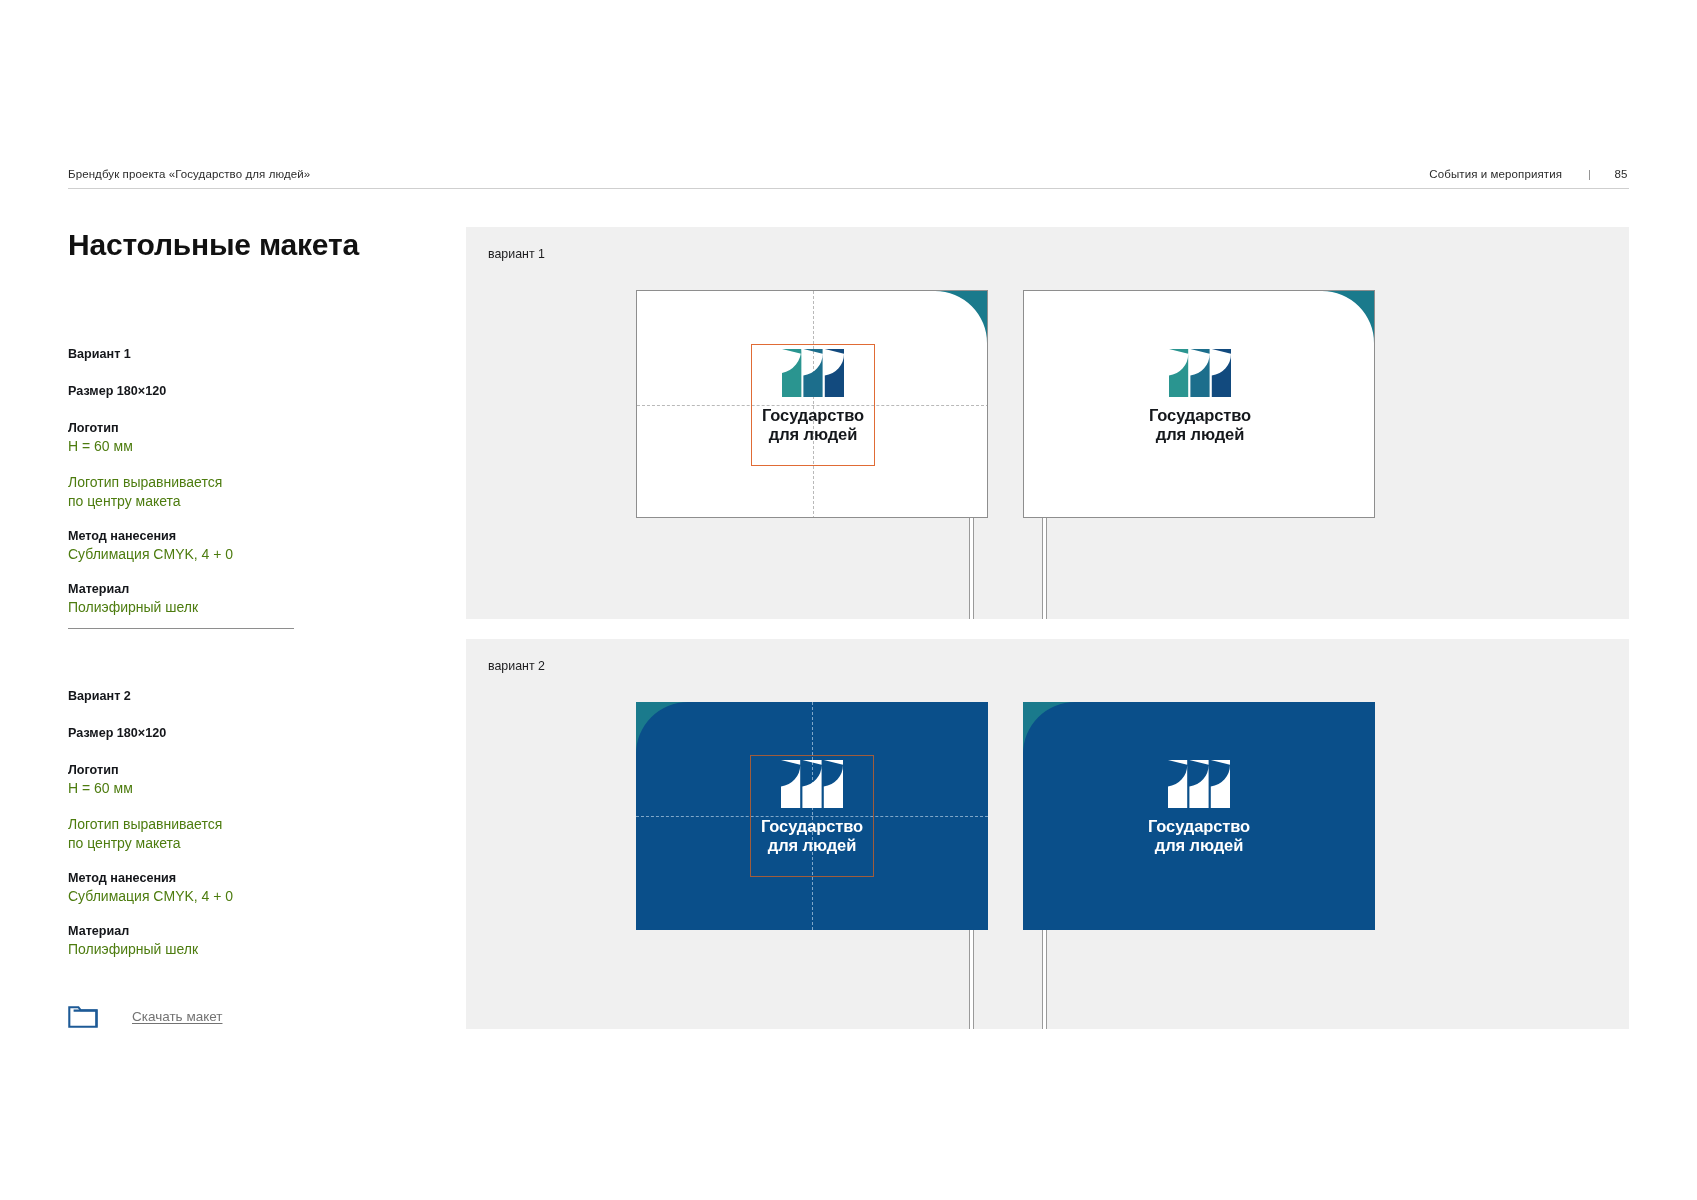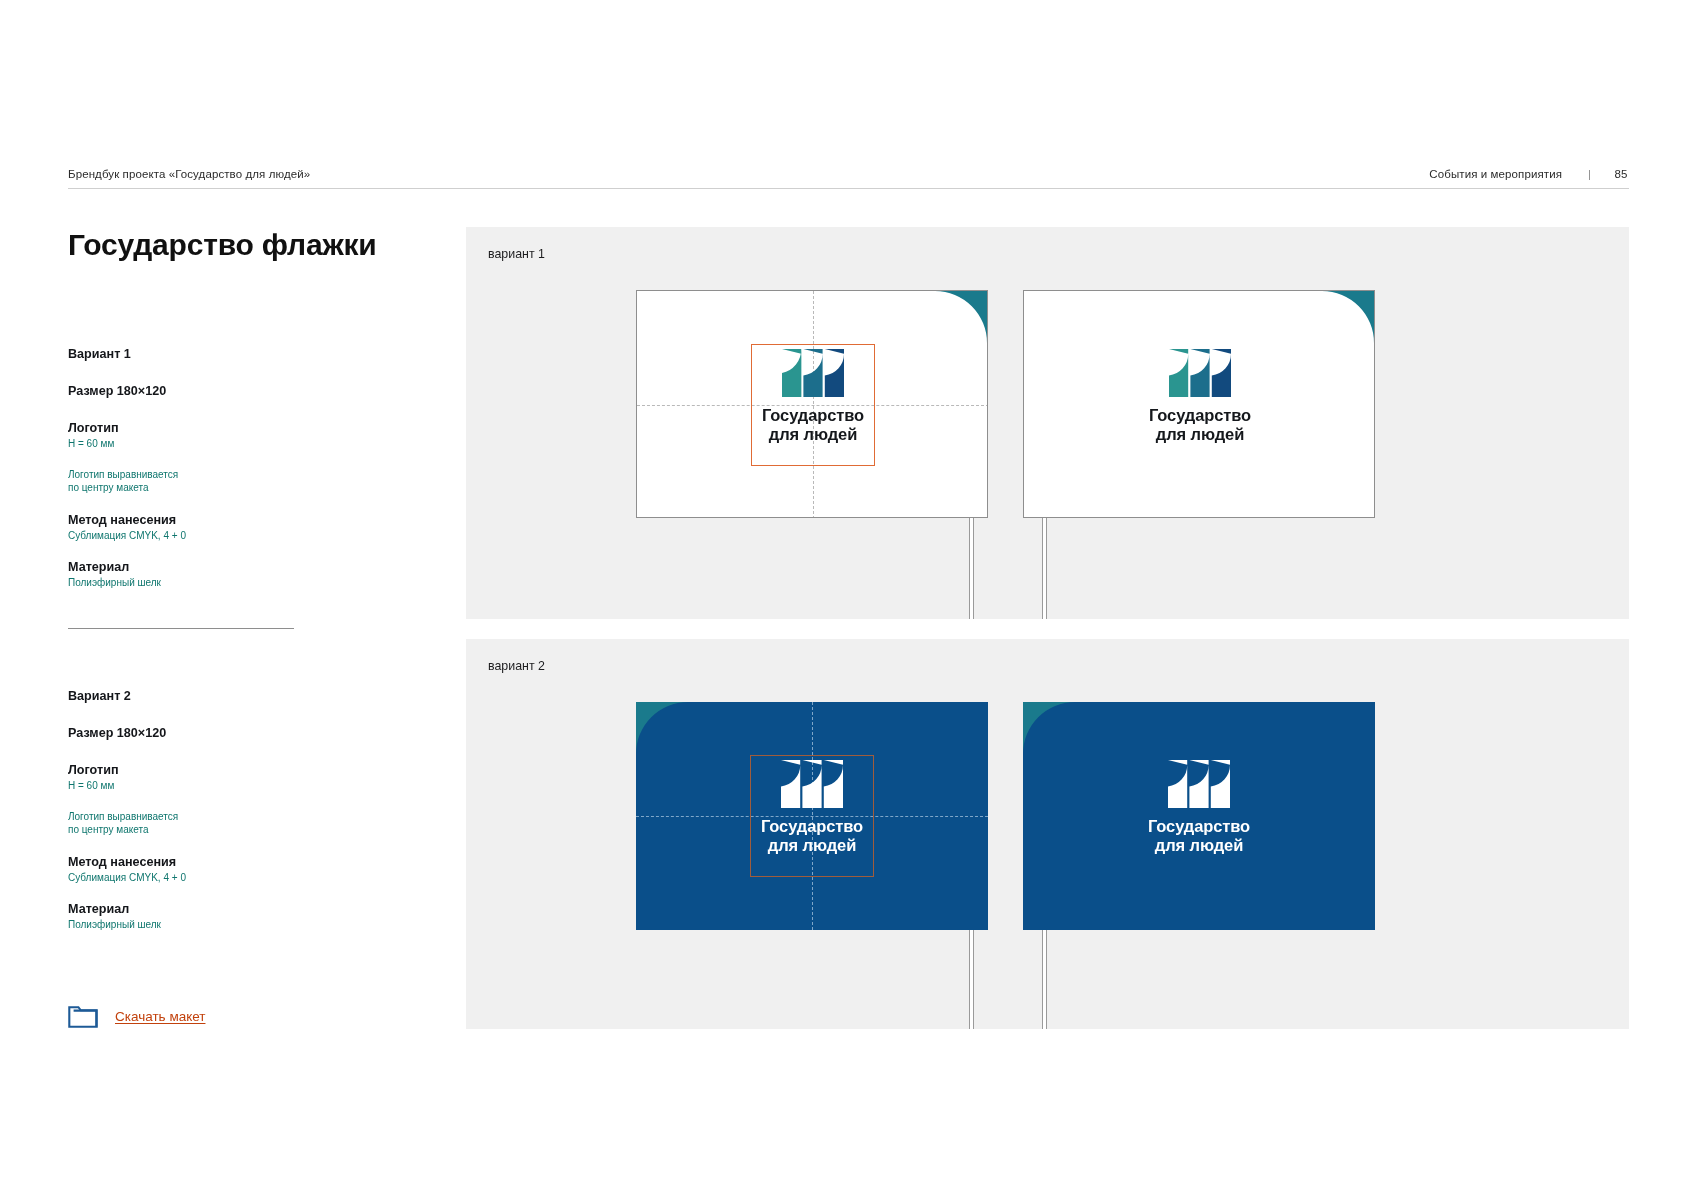--- a/index.html
+++ b/index.html
@@ -91,23 +91,23 @@
   }
   .spec.one  { top: 346px; }
   .spec.two  { top: 688px; }
   .spec-h {
     font-size: 12.6px;
     font-weight: bold;
     color: #14161a;
     line-height: 1.35;
   }
   .spec-v {
-    font-size: 10px;
+    font-size: 14px;
     font-weight: normal;
-    color: #0f766e;
+    color: #4d7c0f;
     line-height: 1.35;
   }
   .gap-lg { height: 20px; }
   .gap-md { height: 17px; }
 
   .divider {
     position: absolute;
     left: 68px;
     top: 628px;
     width: 226px;
@@ -121,24 +121,25 @@
     left: 68px;
     top: 1003px;
     display: flex;
     align-items: center;
     gap: 16px;
     text-decoration: none;
   }
   .folder-icon { width: 31px; height: 26px; display: block; }
   .download-label {
     font-size: 13.5px;
-    color: #c2410c;
+    color: #737373;
     text-decoration: underline;
     text-underline-offset: 2px;
     white-space: nowrap;
+    margin-left: 17px;
   }
 
   
   .panel {
     position: absolute;
     left: 466px;
     width: 1163px;
     background: #f0f0f0;
   }
   .panel.p1 { top: 227px;  height: 392px; }
@@ -224,21 +225,21 @@
   <div class="runhead">
     <div class="runhead-left">Брендбук проекта «Государство для людей»</div>
     <div class="runhead-right">
       <span class="runhead-section">События и мероприятия</span>
       <span class="runhead-sep">|</span>
       <span class="runhead-page">85</span>
     </div>
   </div>
   <div class="runhead-rule"></div>
 
-  <h1 class="page-title">Государство флажки</h1>
+  <h1 class="page-title">Настольные макета</h1>
 
   <div class="spec one">
     <div class="spec-h">Вариант 1</div>
     <div class="gap-lg"></div>
     <div class="spec-h">Размер 180×120</div>
     <div class="gap-lg"></div>
     <div class="spec-h">Логотип</div>
     <div class="spec-v">H = 60 мм</div>
     <div class="gap-md"></div>
     <div class="spec-v">Логотип выравнивается</div>

